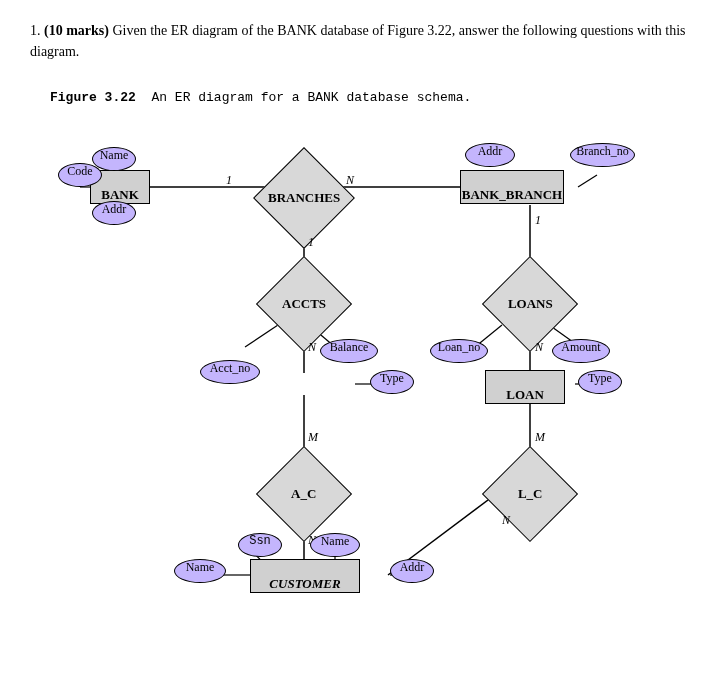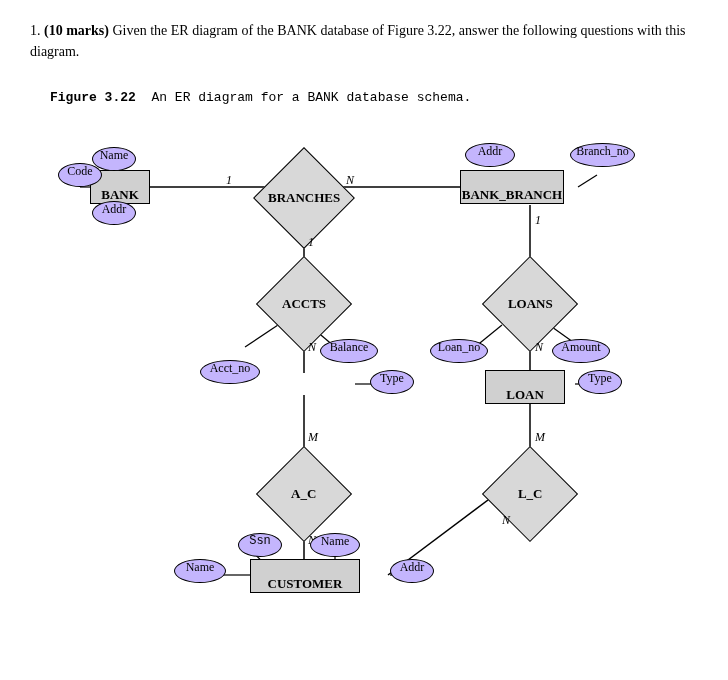--- a/index.html
+++ b/index.html
@@ -243,21 +243,21 @@
   <div class="cardinality" style="left:472px; top:398px;">N</div>
 
   <div class="attribute" style="left:208px; top:418px; width:44px; height:24px;font-family:Liberation Mono, monospace;">
     <span>Ssn</span>
   </div>
 
   <div class="attribute" style="left:280px; top:418px; width:50px; height:24px;">
     <span>Name</span>
   </div>
 
-  <div class="entity" style="left:220px; top:444px; width:110px; height:34px;">
+  <div class="entity" style="left:220px; top:444px; width:110px; height:34px;font-style:italic;">
     <span>CUSTOMER</span>
   </div>
 
   <div class="attribute" style="left:144px; top:444px; width:52px; height:24px;">
     <span>Name</span>
   </div>
 
   <div class="attribute" style="left:360px; top:444px; width:44px; height:24px;">
     <span>Addr</span>
   </div>

